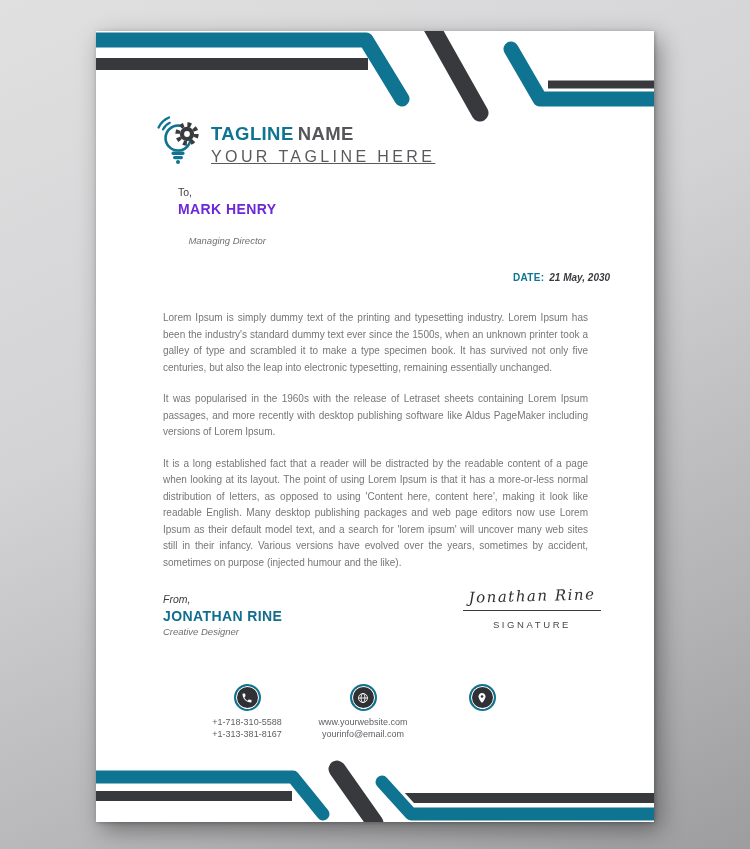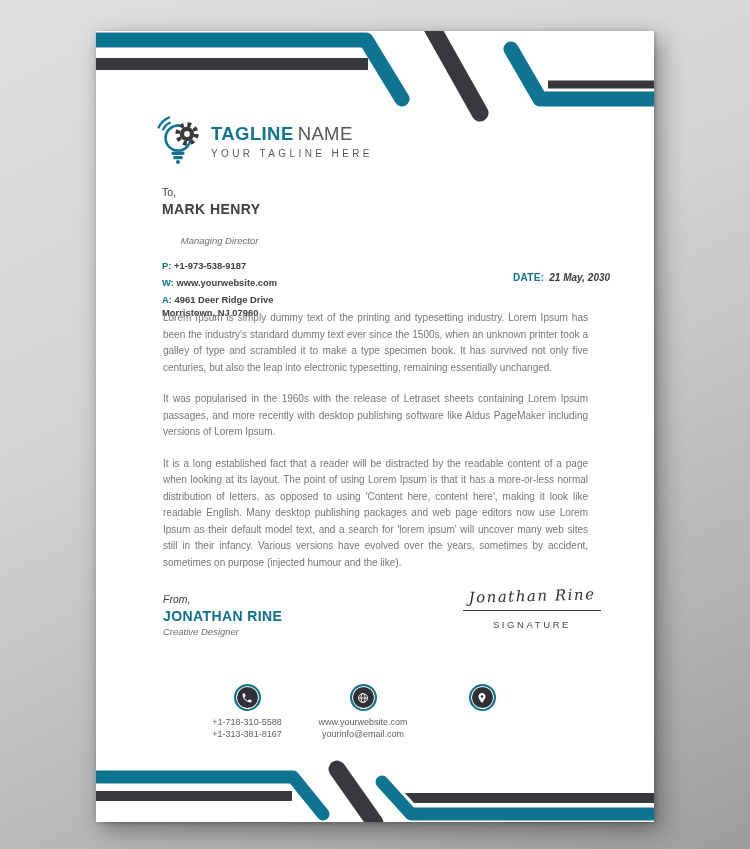--- a/index.html
+++ b/index.html
@@ -16,27 +16,27 @@
   }
   .deco{position:absolute;left:0;width:558px;pointer-events:none;}
   .deco.top{top:0;height:120px;}
   .deco.bottom{bottom:0;height:66px;}
 
   
   .logo{position:absolute;left:60px;top:83px;display:flex;align-items:flex-start;}
   .logo-text{margin-left:7px;padding-top:9px;}
   .logo-line1{font-size:18.5px;letter-spacing:.4px;white-space:nowrap;}
   .logo-line1 .b{font-weight:800;color:#0e7492;}
-  .logo-line1 .l{font-weight:400;color:#55565a;margin-left:4px;}
-  .logo-tagline{font-size:10px;letter-spacing:3.4px;color:#595a5e;margin-top:3px;white-space:nowrap;}
+  .logo-line1 .l{font-weight:700;color:#55565a;margin-left:4px;}
+  .logo-tagline{font-size:16px;letter-spacing:3.4px;color:#595a5e;margin-top:3px;white-space:nowrap;text-decoration:underline;}
 
   
-  .recipient{position:absolute;left:66px;top:155px;}
+  .recipient{position:absolute;left:82px;top:155px;}
   .to-line{font-size:10.5px;color:#3c3d41;}
-  .rec-name{font-size:14px;font-weight:800;color:#404040;letter-spacing:.4px;margin-top:3px;}
+  .rec-name{font-size:14px;font-weight:800;color:#6d28d9;letter-spacing:.4px;margin-top:3px;}
   .rec-title{font-size:9.5px;font-style:italic;color:#6e6f73;margin-top:18px;text-align:center;}
   .contact-lines{margin-top:13px;font-size:9.4px;font-weight:700;color:#404145;line-height:14px;}
   .contact-lines .lbl{color:#0e7492;font-weight:800;}
   .contact-lines .row{margin-bottom:3px;}
   .addr2{margin-top:-1px;}
 
   .date-row{position:absolute;left:417px;top:241px;font-size:10px;white-space:nowrap;}
   .date-lbl{font-weight:800;color:#0e7492;letter-spacing:.3px;}
   .date-val{font-style:italic;font-weight:600;color:#3a3b3f;margin-left:5px;}
 
@@ -103,26 +103,20 @@
     <div class="logo-text">
       <div class="logo-line1"><span class="b">TAGLINE</span><span class="l">NAME</span></div>
       <div class="logo-tagline">YOUR TAGLINE HERE</div>
     </div>
   </div>
 
   <div class="recipient">
     <div class="to-line">To,</div>
     <div class="rec-name">MARK HENRY</div>
     <div class="rec-title">Managing Director</div>
-    <div class="contact-lines">
-      <div class="row"><span class="lbl">P:</span> <span>+1-973-538-9187</span></div>
-      <div class="row"><span class="lbl">W:</span> <span>www.yourwebsite.com</span></div>
-      <div><span class="lbl">A:</span> <span>4961 Deer Ridge Drive</span></div>
-      <div class="addr2">Morristown, NJ 07960</div>
-    </div>
   </div>
 
   <div class="date-row">
     <span class="date-lbl">DATE:</span><span class="date-val">21 May, 2030</span>
   </div>
 
   <div class="letter">
     <p>Lorem Ipsum is simply dummy text of the printing and typesetting industry. Lorem Ipsum has been the industry's standard dummy text ever since the 1500s, when an unknown printer took a galley of type and scrambled it to make a type specimen book. It has survived not only five centuries, but also the leap into electronic typesetting, remaining essentially unchanged.</p>
     <p>It was popularised in the 1960s with the release of Letraset sheets containing Lorem Ipsum passages, and more recently with desktop publishing software like Aldus PageMaker including versions of Lorem Ipsum.</p>
     <p>It is a long established fact that a reader will be distracted by the readable content of a page when looking at its layout. The point of using Lorem Ipsum is that it has a more-or-less normal distribution of letters, as opposed to using 'Content here, content here', making it look like readable English. Many desktop publishing packages and web page editors now use Lorem Ipsum as their default model text, and a search for 'lorem ipsum' will uncover many web sites still in their infancy. Various versions have evolved over the years, sometimes by accident, sometimes on purpose (injected humour and the like).</p>

